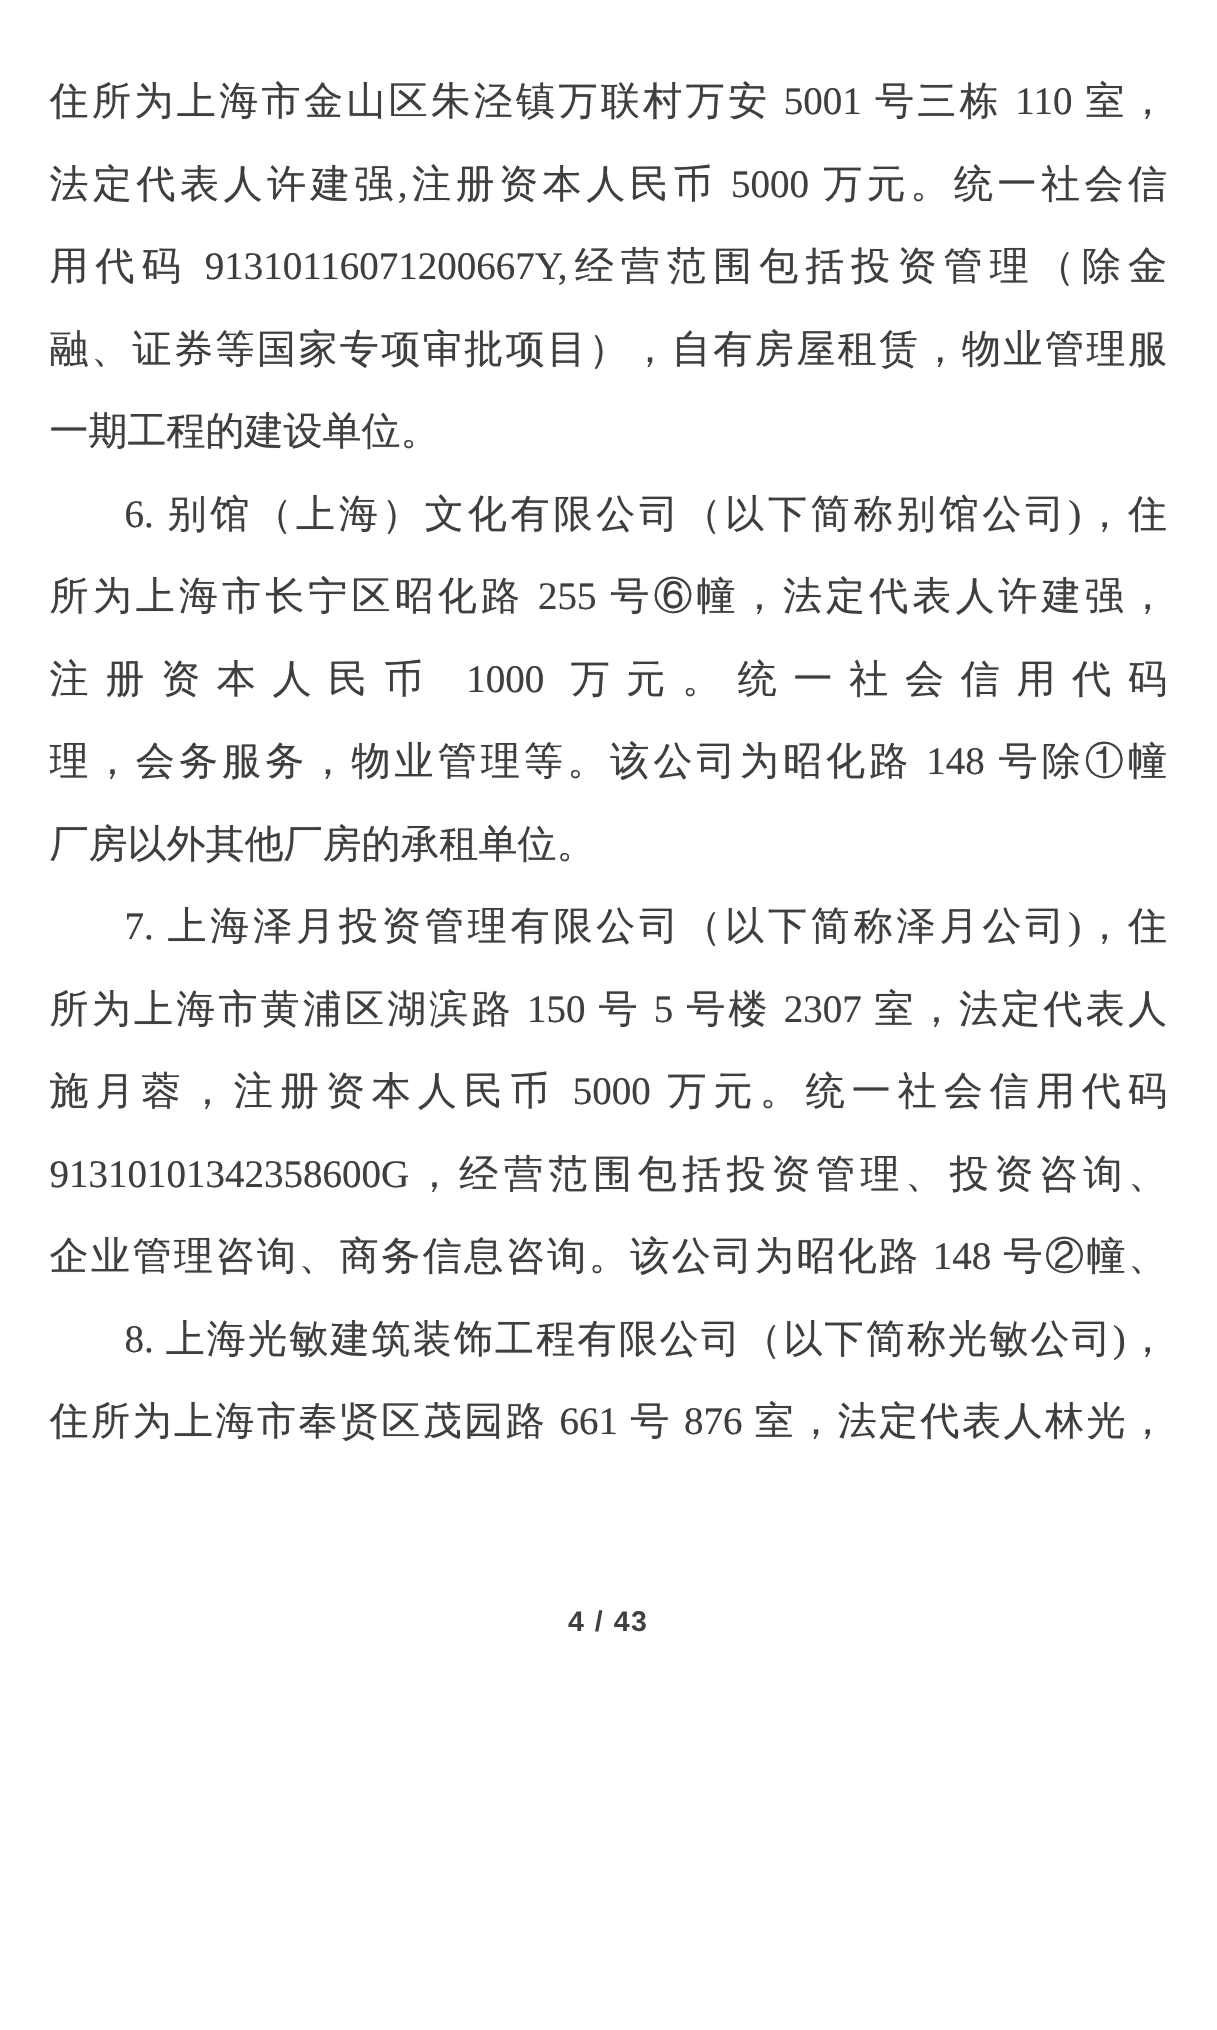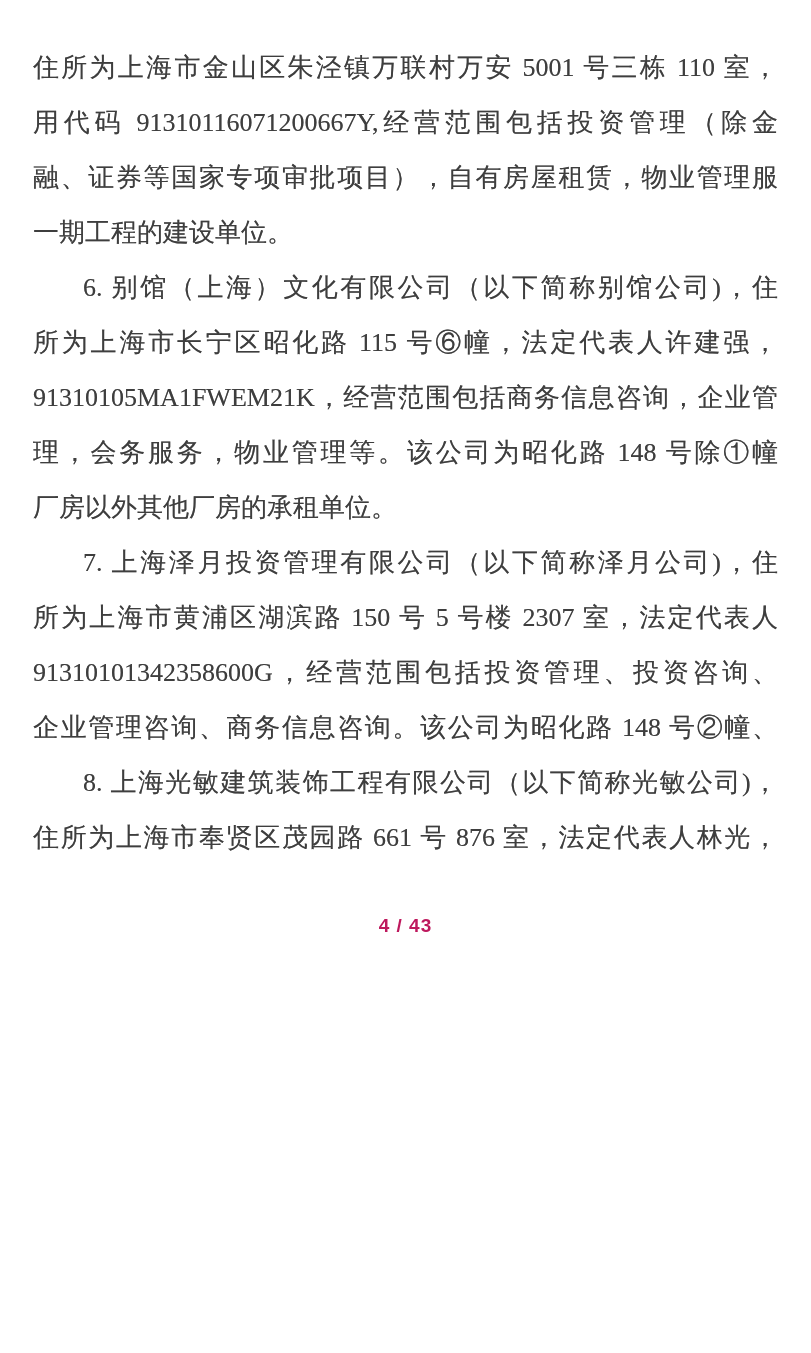--- a/index.html
+++ b/index.html
@@ -46,40 +46,43 @@
   }
   .page-footer {
     margin-top: 50px;
     text-align: center;
   }
   .page-number {
     display: inline-block;
     font-family: "Liberation Sans", "DejaVu Sans", sans-serif;
     font-size: 19px;
     font-weight: 600;
-    color: #be185d;
+    color: #404040;
     letter-spacing: 1px;
+    margin-top: 46px;
   }
 </style>
 </head>
 <body>
 
 <div class="doc-page">
   <div class="doc-body">
       <div class="line stretch"><span>住所为上海市金山区朱泾镇万联村万安 5001 号三栋 110 室，</span></div>
+      <div class="line stretch"><span>法定代表人许建强,注册资本人民币 5000 万元。统一社会信</span></div>
       <div class="line stretch"><span>用代码 91310116071200667Y,经营范围包括投资管理（除金</span></div>
       <div class="line stretch"><span>融、证券等国家专项审批项目），自有房屋租赁，物业管理服</span></div>
       <div class="line"><span>一期工程的建设单位。</span></div>
       <div class="line stretch indent"><span>6. 别馆（上海）文化有限公司（以下简称别馆公司)，住</span></div>
-      <div class="line stretch"><span>所为上海市长宁区昭化路 115 号⑥幢，法定代表人许建强，</span></div>
-      <div class="line stretch"><span>91310105MA1FWEM21K，经营范围包括商务信息咨询，企业管</span></div>
+      <div class="line stretch"><span>所为上海市长宁区昭化路 255 号⑥幢，法定代表人许建强，</span></div>
+      <div class="line stretch"><span>注册资本人民币 1000 万元。统一社会信用代码</span></div>
       <div class="line stretch"><span>理，会务服务，物业管理等。该公司为昭化路 148 号除①幢</span></div>
       <div class="line"><span>厂房以外其他厂房的承租单位。</span></div>
       <div class="line stretch indent"><span>7. 上海泽月投资管理有限公司（以下简称泽月公司)，住</span></div>
       <div class="line stretch"><span>所为上海市黄浦区湖滨路 150 号 5 号楼 2307 室，法定代表人</span></div>
+      <div class="line stretch"><span>施月蓉，注册资本人民币 5000 万元。统一社会信用代码</span></div>
       <div class="line stretch"><span>91310101342358600G，经营范围包括投资管理、投资咨询、</span></div>
       <div class="line stretch"><span>企业管理咨询、商务信息咨询。该公司为昭化路 148 号②幢、</span></div>
       <div class="line stretch indent"><span>8. 上海光敏建筑装饰工程有限公司（以下简称光敏公司)，</span></div>
       <div class="line stretch"><span>住所为上海市奉贤区茂园路 661 号 876 室，法定代表人林光，</span></div>
     </div>
   <div class="page-footer">
     <span class="page-number">4 / 43</span>
   </div>
 </div>
 

